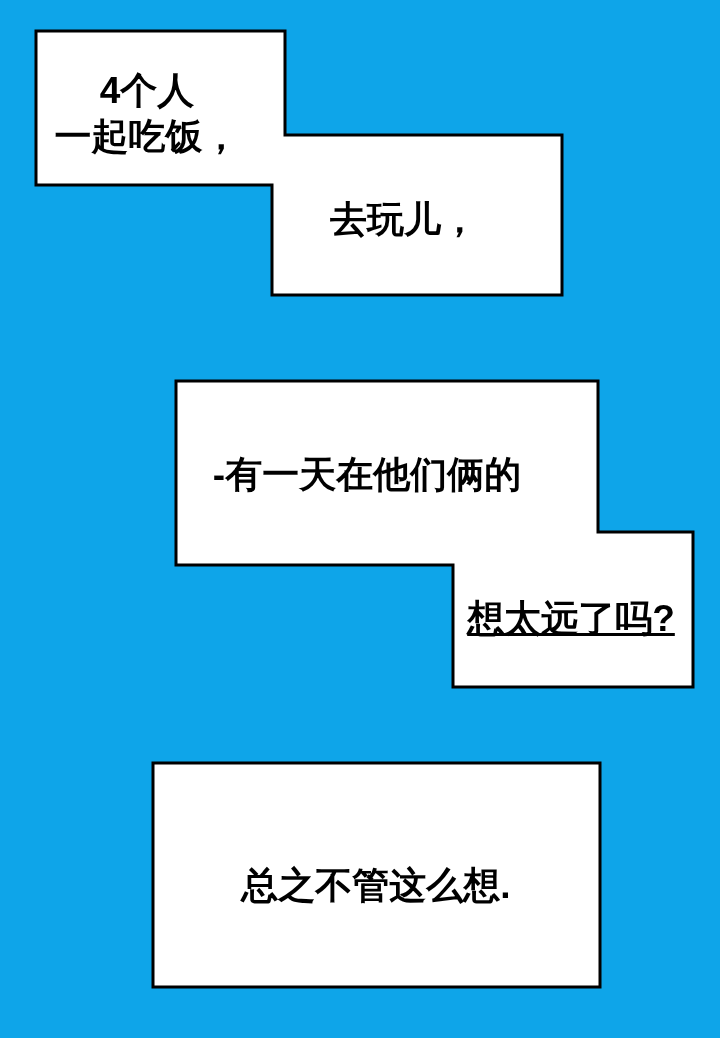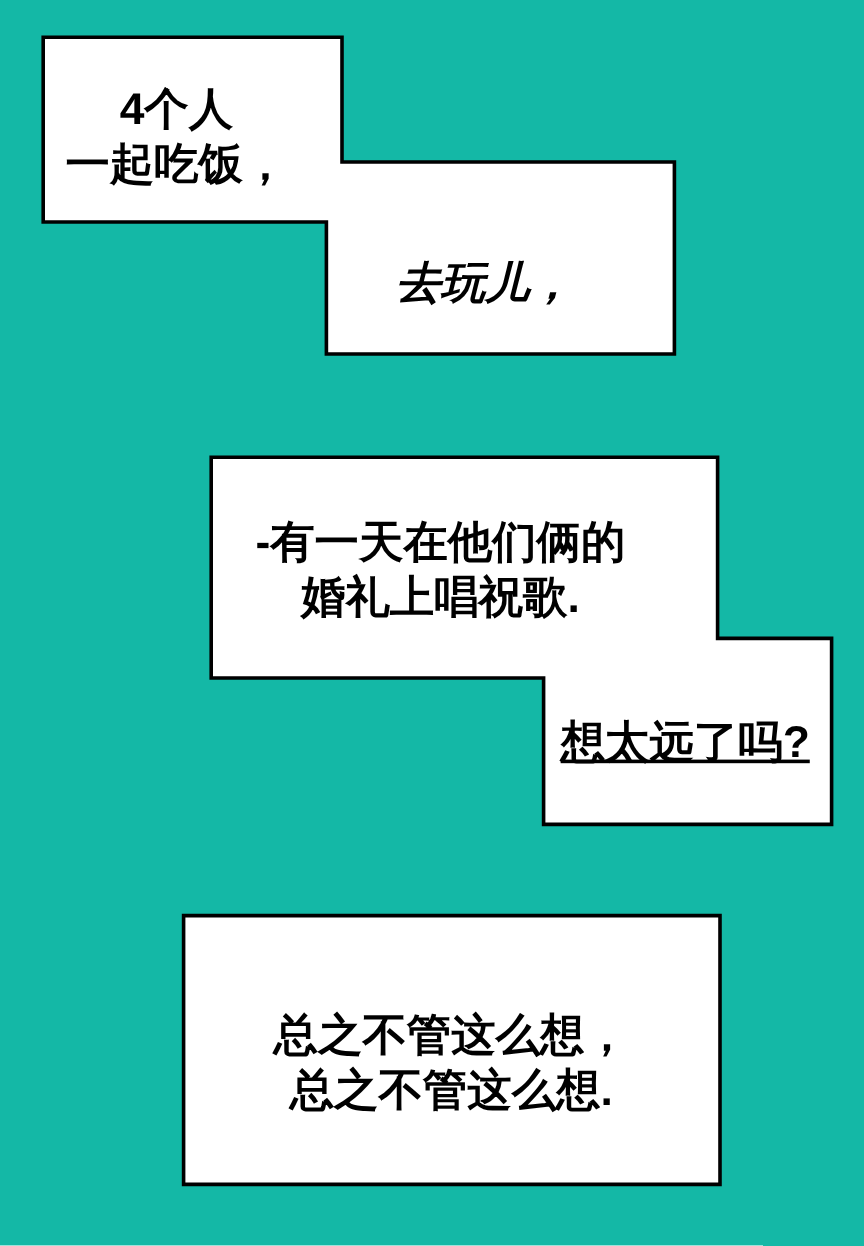--- a/index.html
+++ b/index.html
@@ -4,21 +4,21 @@
 <style>
   html, body {
     margin: 0;
     padding: 0;
     background: #ffffff;
   }
   .page {
     position: relative;
     width: 720px;
     height: 1038px;
-    background: #14b8a6;
+    background: #0ea5e9;
     overflow: hidden;
     font-family: "Liberation Sans", "DejaVu Sans", sans-serif;
   }
   .shapes {
     position: absolute;
     left: 0;
     top: 0;
     width: 720px;
     height: 1038px;
   }
@@ -47,31 +47,29 @@
     <path d="M36,31 H285 V135 H562 V295 H272 V185 H36 Z" stroke="#000000"></path>
     <path d="M176,381 H598 V532 H693 V687 H453 V565 H176 Z" stroke="#000000"></path>
     <path d="M153,763 H600 V987 H153 Z" stroke="#000000"></path>
   </svg>
 
   <div class="caption" style="left:147px; top:114px;">
     <div class="line">4个人</div>
     <div class="line">一起吃饭，</div>
   </div>
 
-  <div class="caption" style="left:404px; top:236px;font-style:italic;">
+  <div class="caption" style="left:404px; top:220px;">
     <div class="line">去玩儿，</div>
   </div>
 
   <div class="caption" style="left:367px; top:475px;">
     <div class="line">-有一天在他们俩的</div>
-    <div class="line">婚礼上唱祝歌.</div>
   </div>
 
   <div class="caption" style="left:571px; top:619px;text-decoration:underline;">
     <div class="line">想太远了吗?</div>
   </div>
 
   <div class="caption" style="left:376px; top:886px;">
-    <div class="line">总之不管这么想，</div>
     <div class="line">总之不管这么想.</div>
   </div>
 
 </div>
 
 </body></html>

